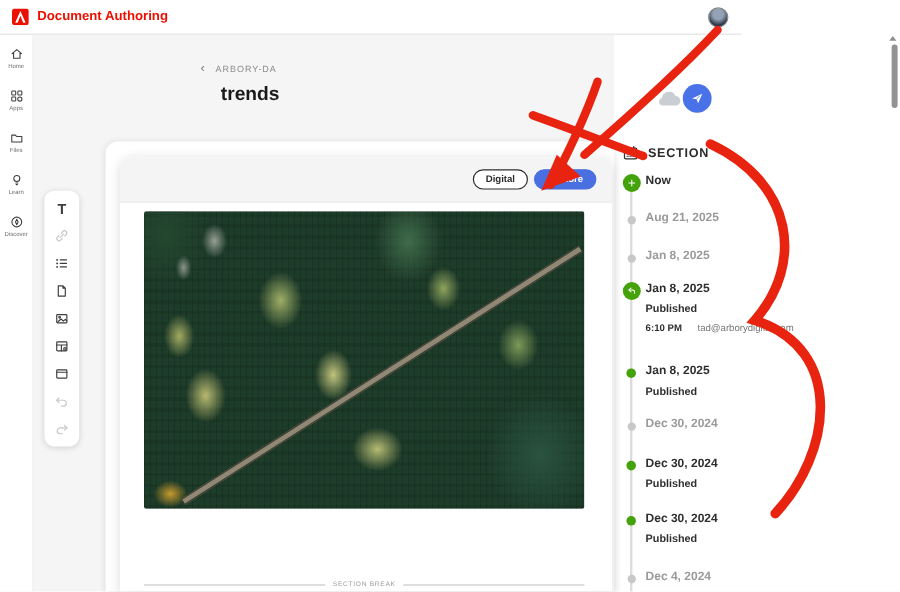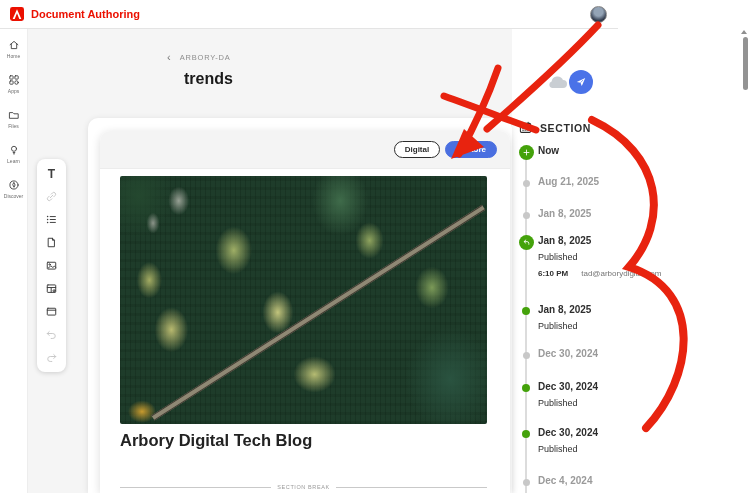--- a/index.html
+++ b/index.html
@@ -96,21 +96,21 @@
   .tl-line{position:absolute;left:13px;top:130px;width:1.5px;height:335px;background:#dcdcdc}
   .h-entry{position:absolute;left:6px;display:flex;gap:4px;align-items:flex-start}
   .h-ico{width:16px;height:16px;display:flex;align-items:center;justify-content:center;flex:0 0 16px}
   .dot-big{width:15px;height:15px;border-radius:50%;background:#44a20b;display:flex;align-items:center;justify-content:center}
   .dot-big svg{width:9px;height:9px;stroke:#fff;fill:none;stroke-width:1.9;stroke-linecap:round;stroke-linejoin:round}
   .dot-grn{width:8px;height:8px;border-radius:50%;background:#44a20b}
   .dot-gry{width:7px;height:7px;border-radius:50%;background:#c8c8c8}
   .h-text{padding-top:2px}
   .h-date{font-size:10px;font-weight:700;color:#2e2e2e;line-height:10px}
   .h-date.muted{color:#9a9a9a}
-  .h-status{font-size:9px;font-weight:400;color:#2e2e2e;margin-top:6px;line-height:10px}
+  .h-status{font-size:9px;font-weight:700;color:#2e2e2e;margin-top:6px;line-height:10px}
   .h-meta{display:flex;gap:13px;margin-top:7px;align-items:baseline}
   .h-time{font-size:8px;font-weight:700;color:#2e2e2e}
   .h-author{font-size:8px;color:#757575}
 
   
   .sb-up{position:absolute;right:3px;top:30px;width:0;height:0;border-left:3px solid transparent;
          border-right:3px solid transparent;border-bottom:4px solid #8f8f8f;z-index:40}
   .sb-thumb{position:absolute;right:2px;top:37px;width:5px;height:53px;border-radius:3px;background:#939393;z-index:40}
 
   
@@ -233,21 +233,20 @@
 <div class="card-front">
   <div class="card-head">
     <div class="btn btn-cancel">Digital</div>
     <div class="btn btn-restore">Restore</div>
   </div>
 
   <div class="hero">
     <div class="road"></div>
   </div>
 
-  <div class="article-h1">Arbory Digital Tech Blog</div>
   <div class="sec-break">
     <span class="ln"></span>
     <span class="lbl">SECTION BREAK</span>
     <span class="ln"></span>
   </div>
 </div>
 
 <div class="history-panel">
 
   <svg class="cloud-ico" viewBox="0 0 23 15">

